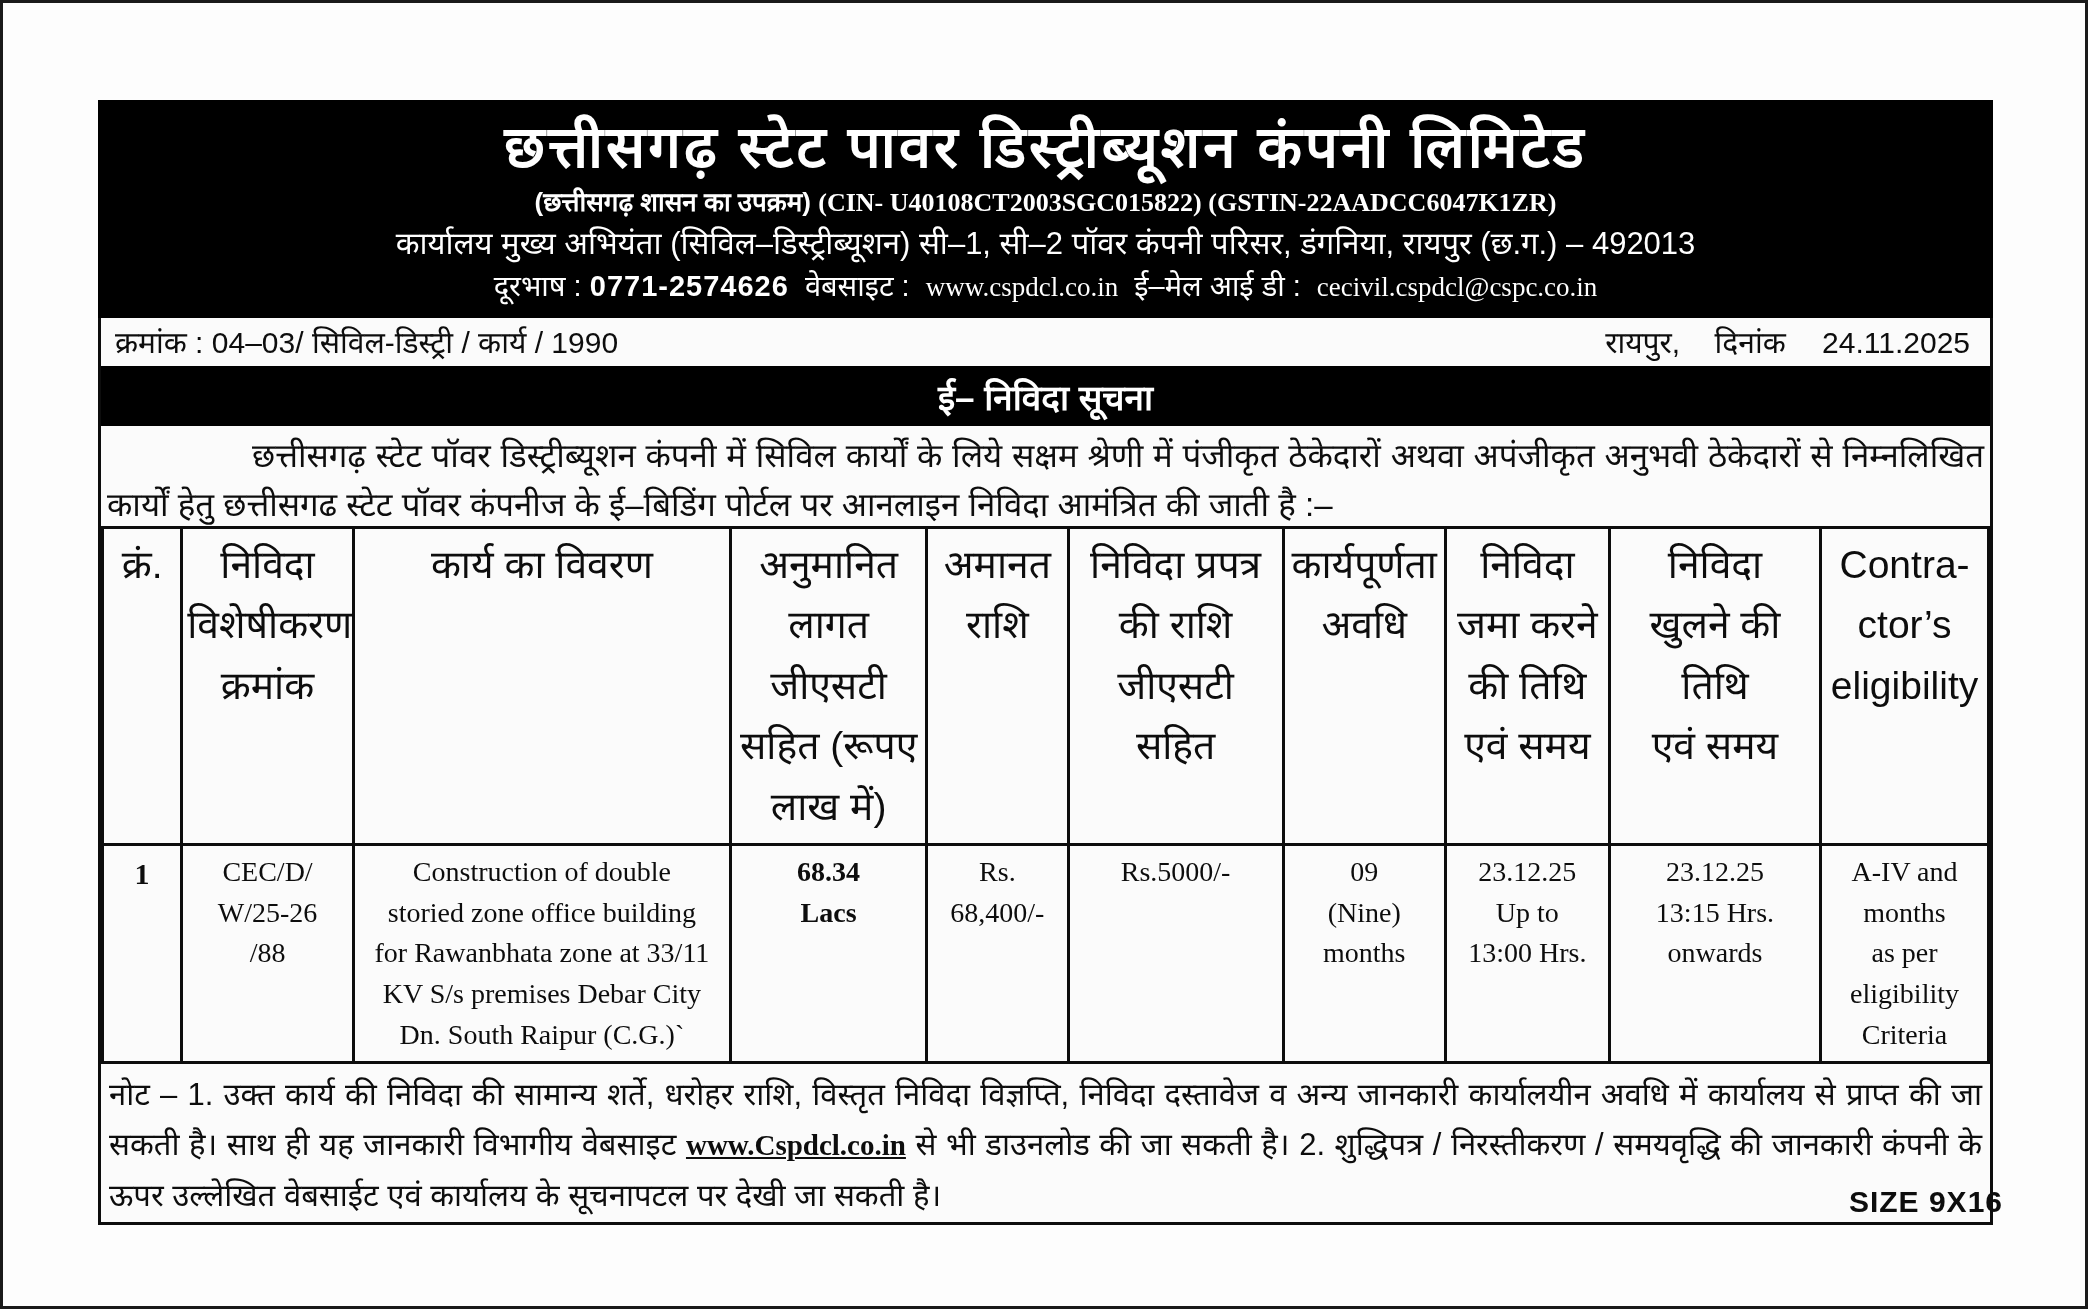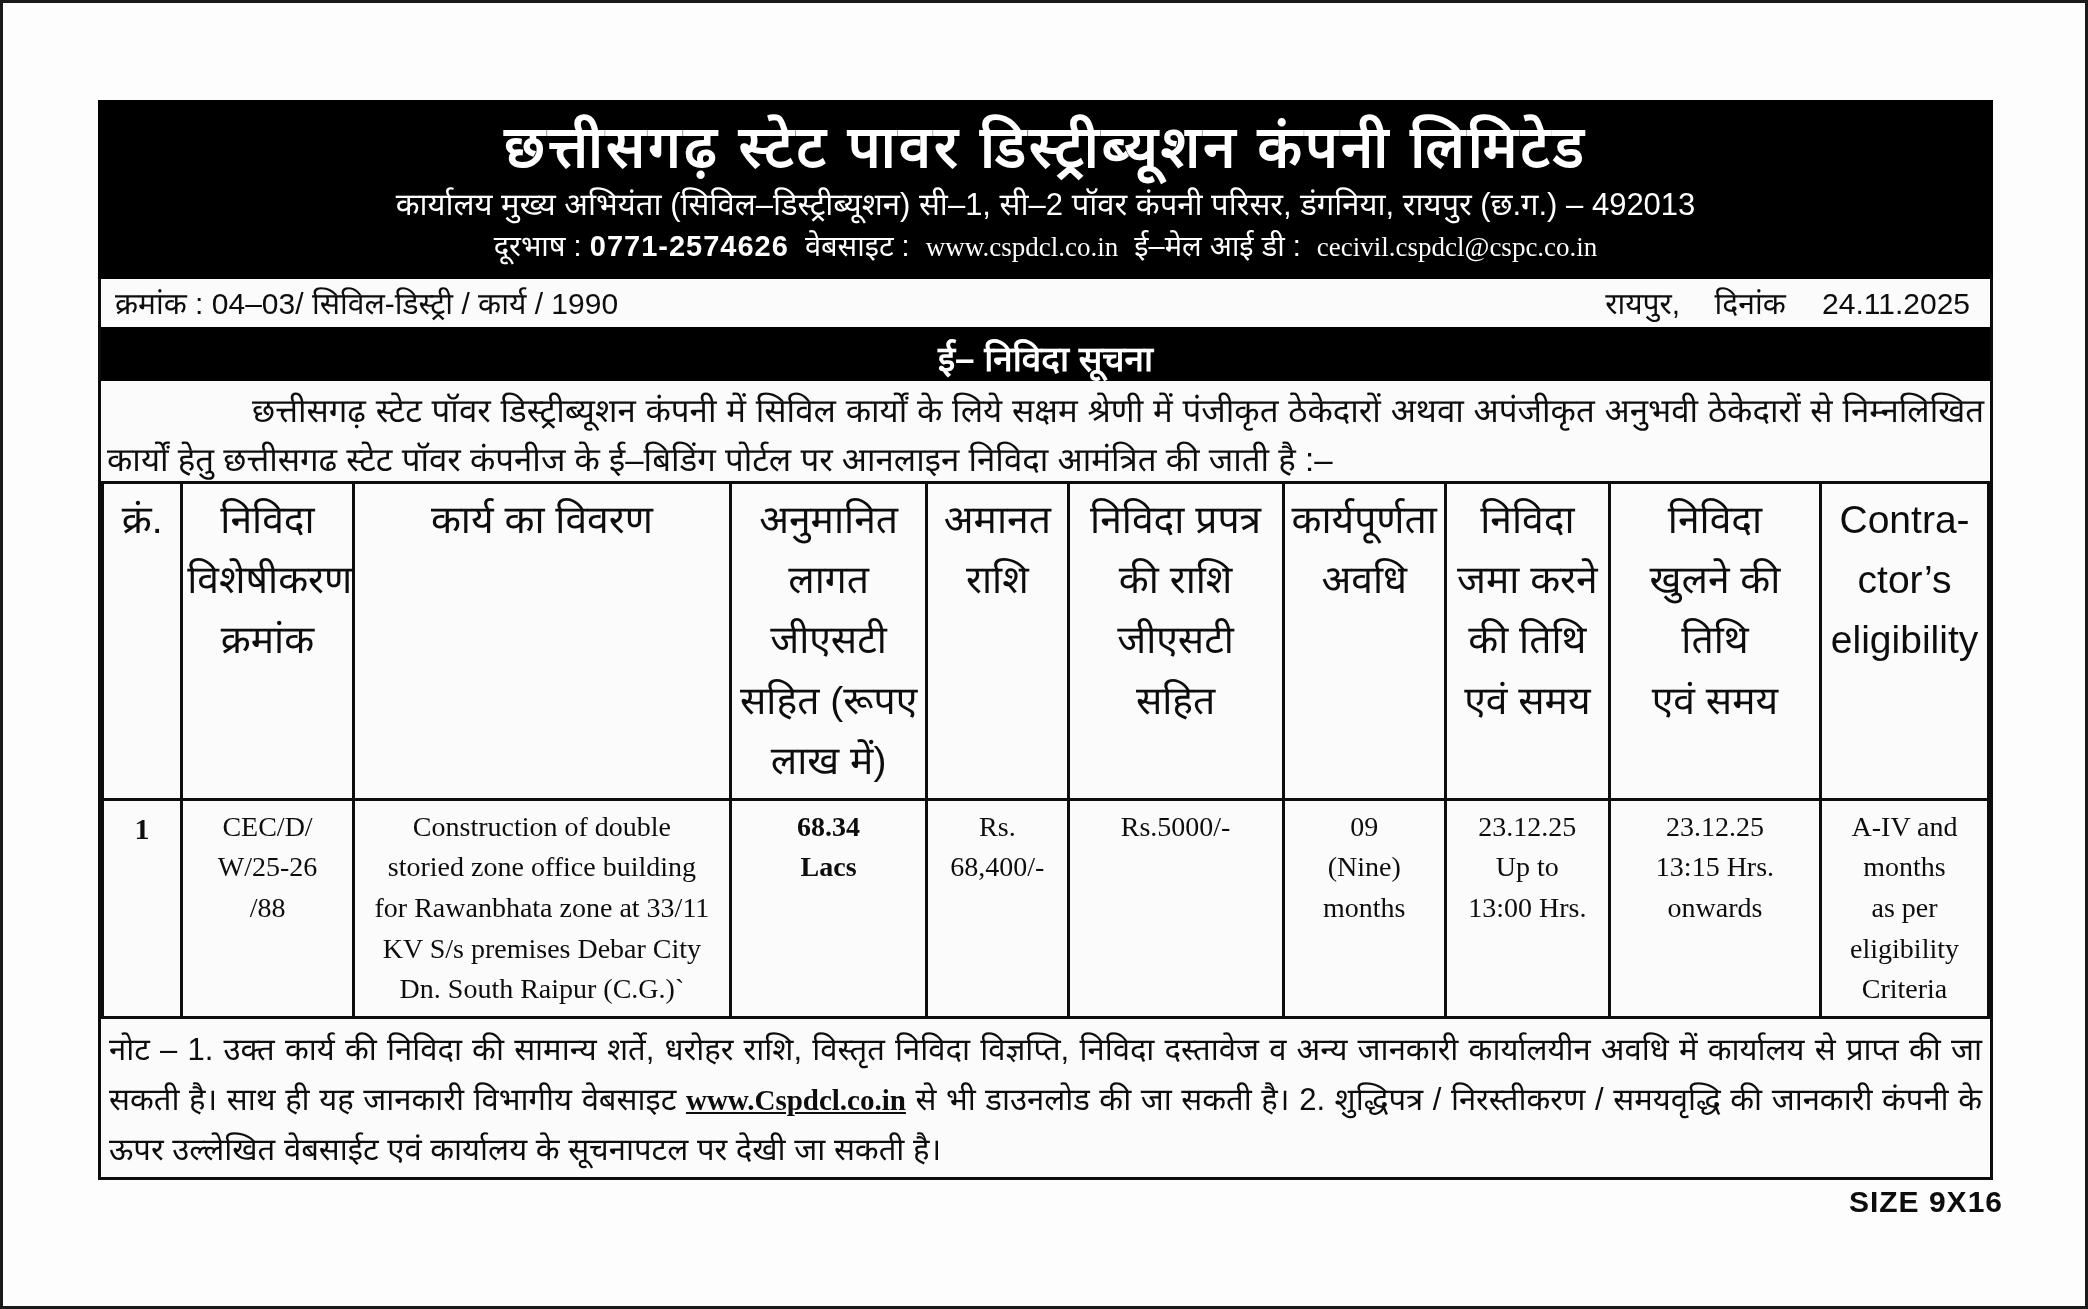--- a/index.html
+++ b/index.html
@@ -45,21 +45,21 @@
   }
   .ref-row {
     display: flex; justify-content: space-between; align-items: center;
     font-size: 30px; padding: 7px 20px 7px 14px; height: 48px; gap: 32px;
   }
   .ref-left span, .ref-right span { display: inline-block; }
   .ref-right .date { margin-left: 28px; }
   .ref-right .date-label { margin-left: 26px; }
   .title-bar {
     background: #000; color: #fff; text-align: center;
-    font-size: 35px; font-weight: bold; padding: 7px 0; height: 54px;
+    font-size: 35px; font-weight: bold; padding: 7px 0; height: 60px;
   }
   .intro {
     font-size: 33px; line-height: 1.5; text-align: justify;
     padding: 5px 6px 4px 6px; text-indent: 145px; height: 100px;
   }
   
   table.tender {
     width: 100%; border-collapse: collapse; table-layout: fixed;
   }
   table.tender th, table.tender td {
@@ -108,20 +108,24 @@
   }
 </style>
 </head>
 <body>
 
 <div class="outer-frame">
   <div class="doc">
 
     <div class="banner">
       <div class="company-name">छत्तीसगढ़  स्टेट  पावर  डिस्ट्रीब्यूशन  कंपनी  लिमिटेड</div>
+      <div class="banner-sub">
+        <span>(छत्तीसगढ़ शासन का उपक्रम)</span>
+        <span class="latin">(CIN- U40108CT2003SGC015822) (GSTIN-22AADCC6047K1ZR)</span>
+      </div>
       <div class="banner-office">कार्यालय मुख्य अभियंता (सिविल–डिस्ट्रीब्यूशन) सी–1, सी–2 पॉवर कंपनी परिसर, डंगनिया, रायपुर (छ.ग.) –  492013</div>
       <div class="banner-contact">
         <span>दूरभाष :</span>
         <span class="num">0771-2574626</span>
         <span class="sep">वेबसाइट :</span>
         <span class="latin">www.cspdcl.co.in</span>
         <span class="sep">ई–मेल आई डी :</span>
         <span class="latin">cecivil.cspdcl@cspc.co.in</span>
       </div>
     </div>

